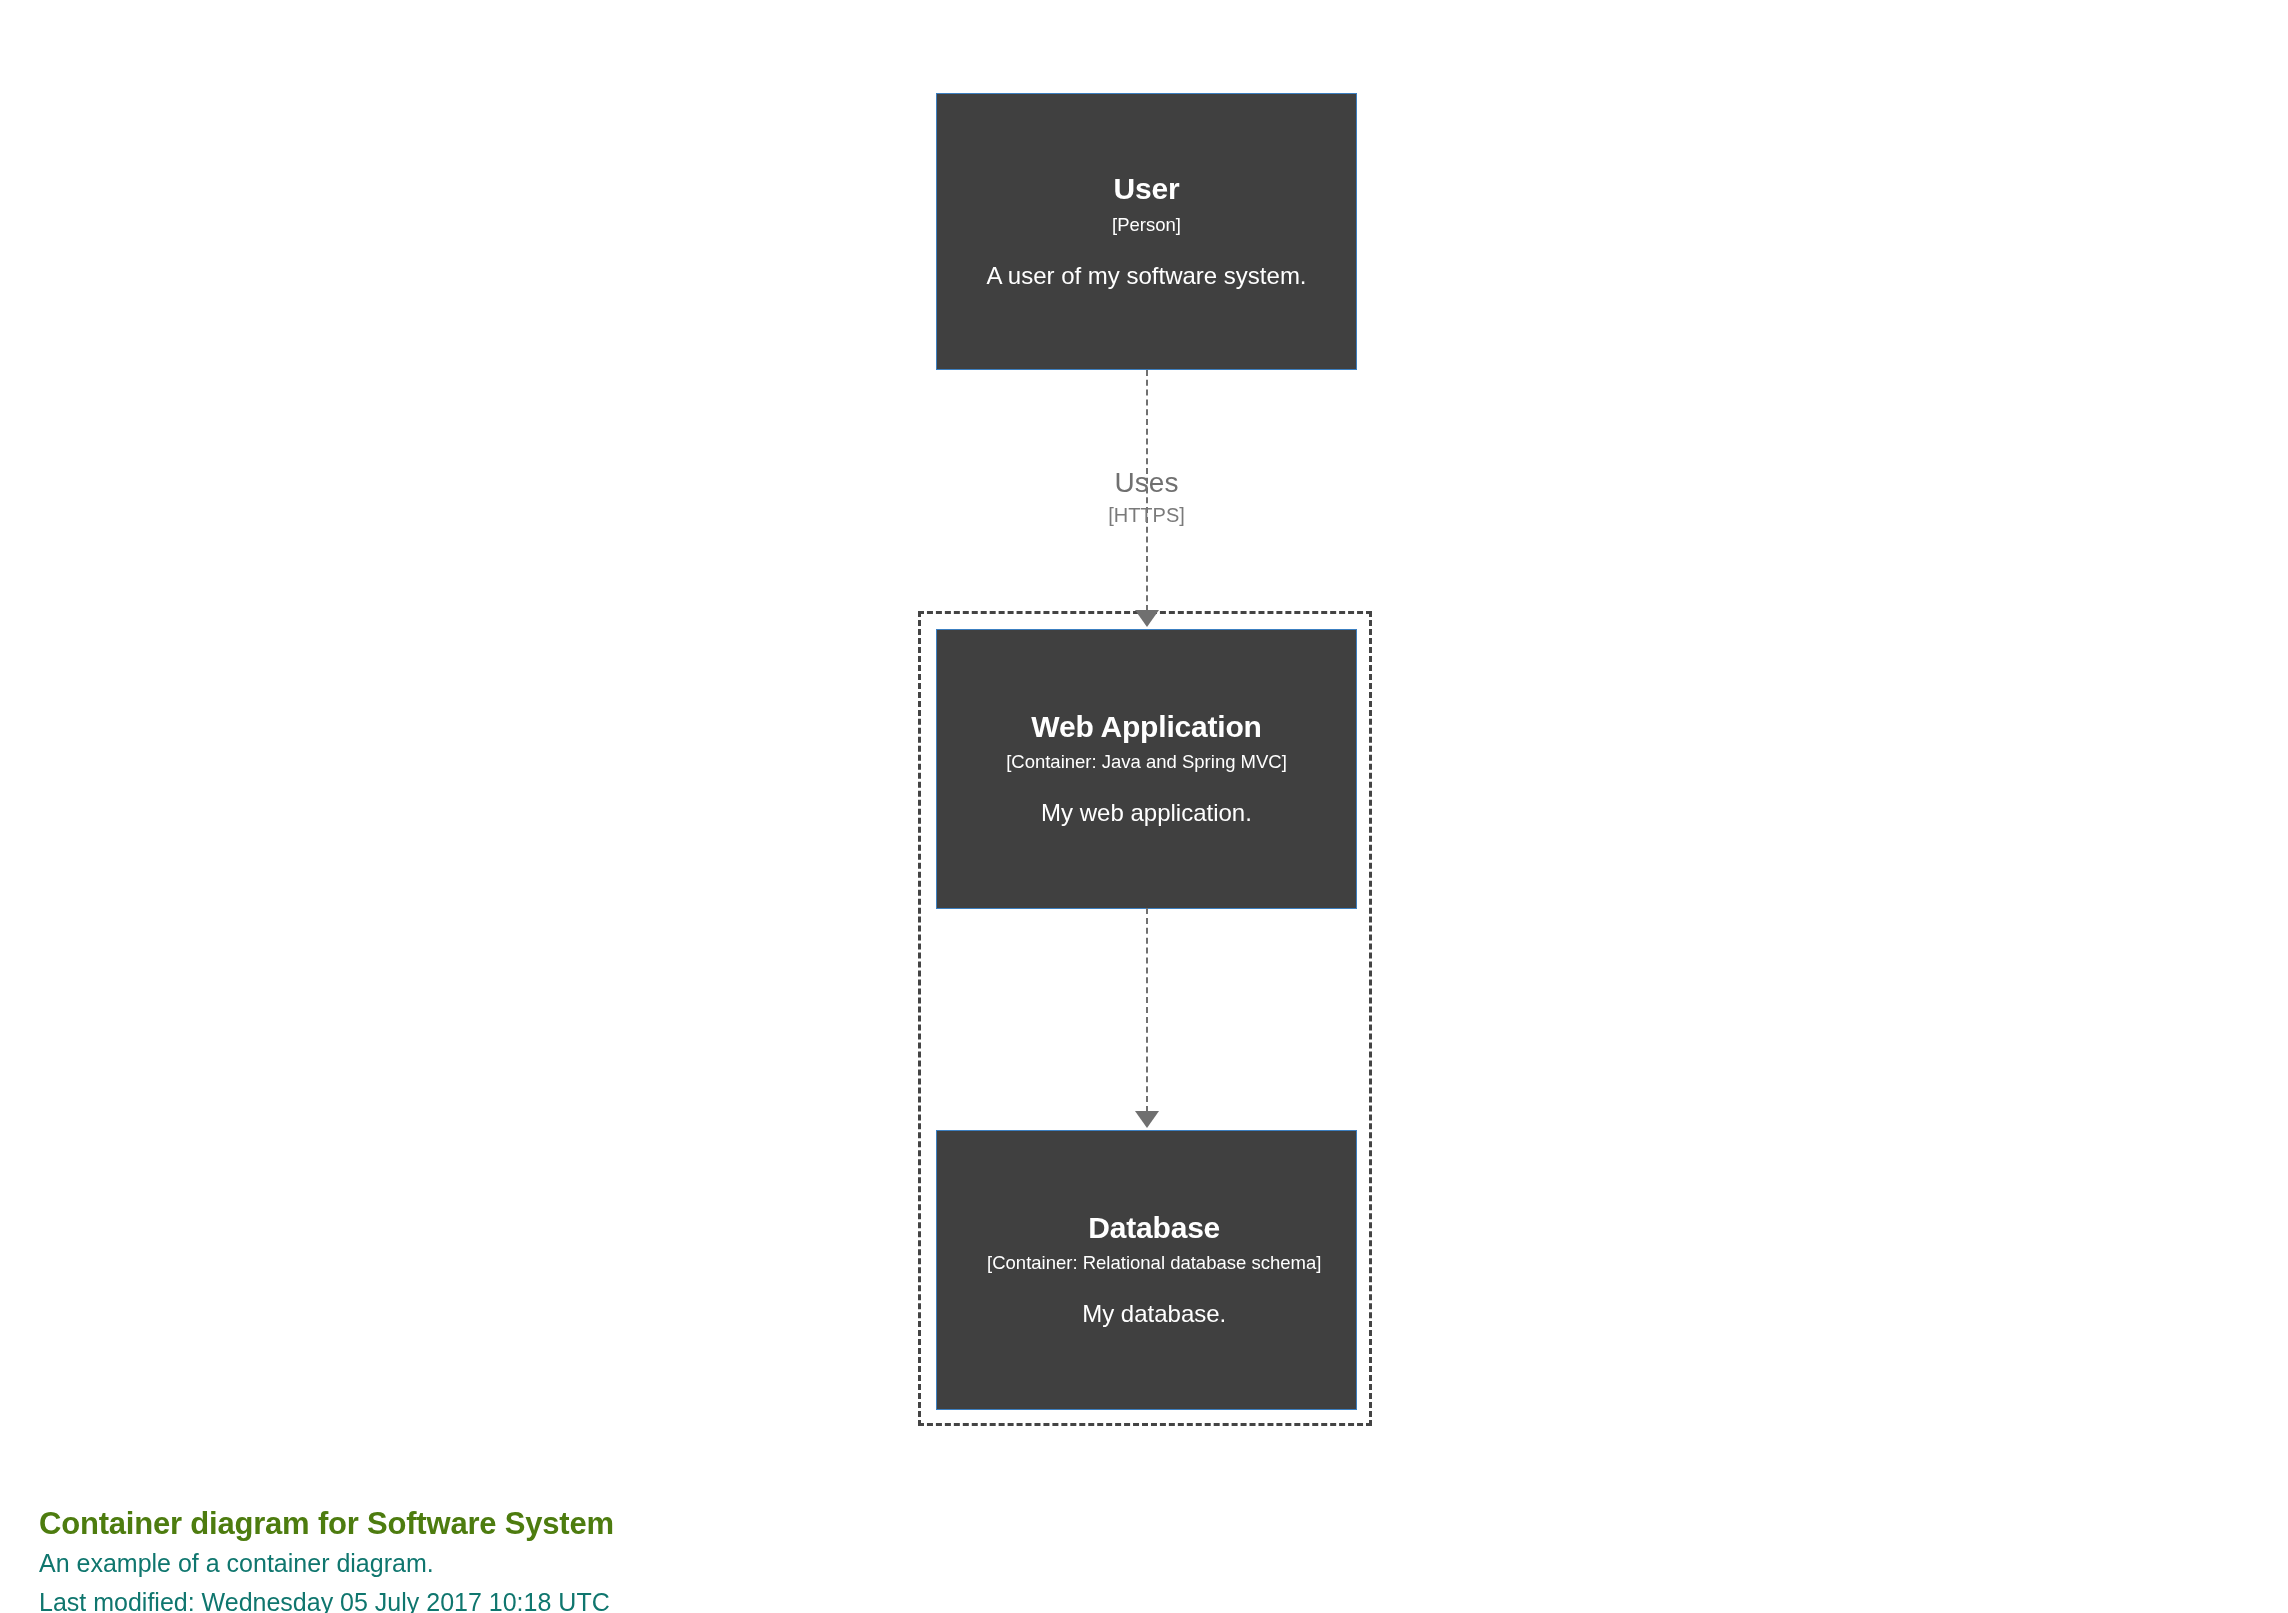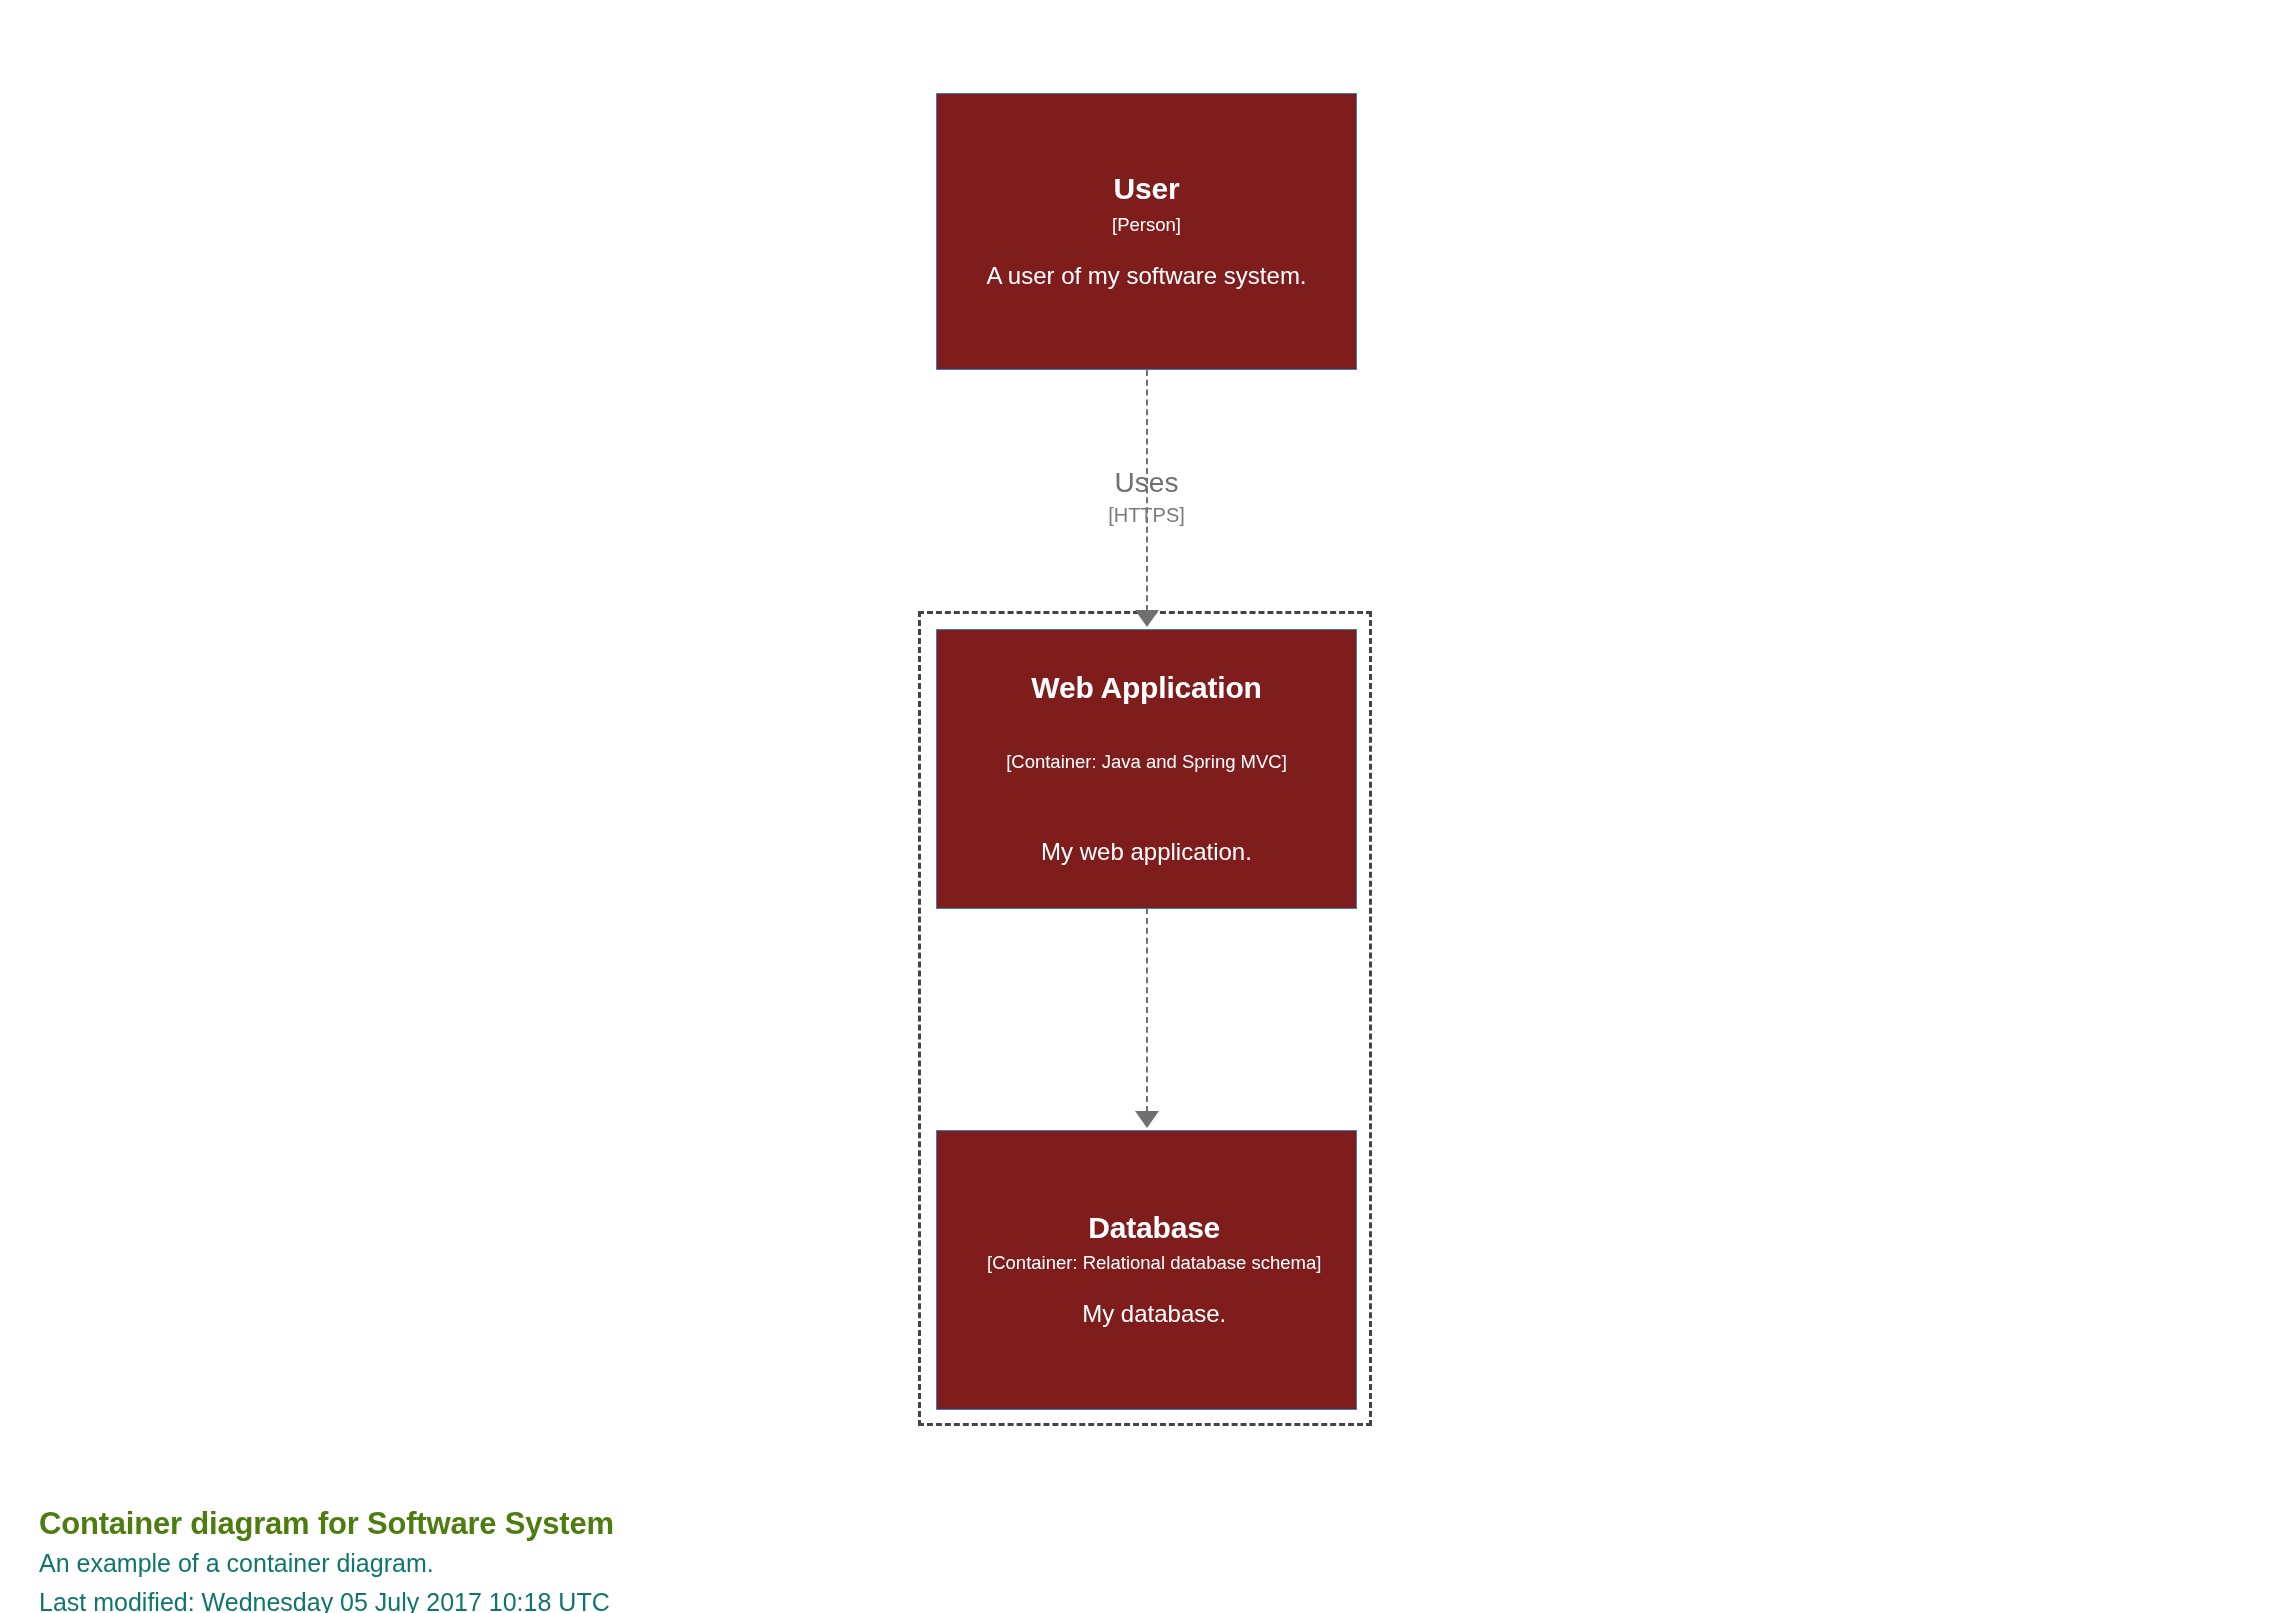--- a/index.html
+++ b/index.html
@@ -36,42 +36,41 @@
     left: 918px;
     top: 611px;
     width: 454px;
     height: 815px;
   }
 
   
   .element-box {
     position: absolute;
     box-sizing: border-box;
-    background: #7f1d1d;
+    background: #404040;
     border: 0.9px solid #3c7fc0;
     display: flex;
     flex-direction: column;
     align-items: center;
     justify-content: center;
     text-align: center;
     color: #ffffff;
     padding: 0 16.6px;
   }
   #element-user {
     left: 936px;
     top: 93px;
     width: 421px;
     height: 277px;
   }
   #element-web-application {
     left: 936px;
     top: 629px;
     width: 421px;
     height: 280px;
-    gap: 39px;
   }
   #element-database {
     left: 936px;
     top: 1130px;
     width: 421px;
     height: 280px;
     padding-left: 32px;
   }
 
   .element-name {

